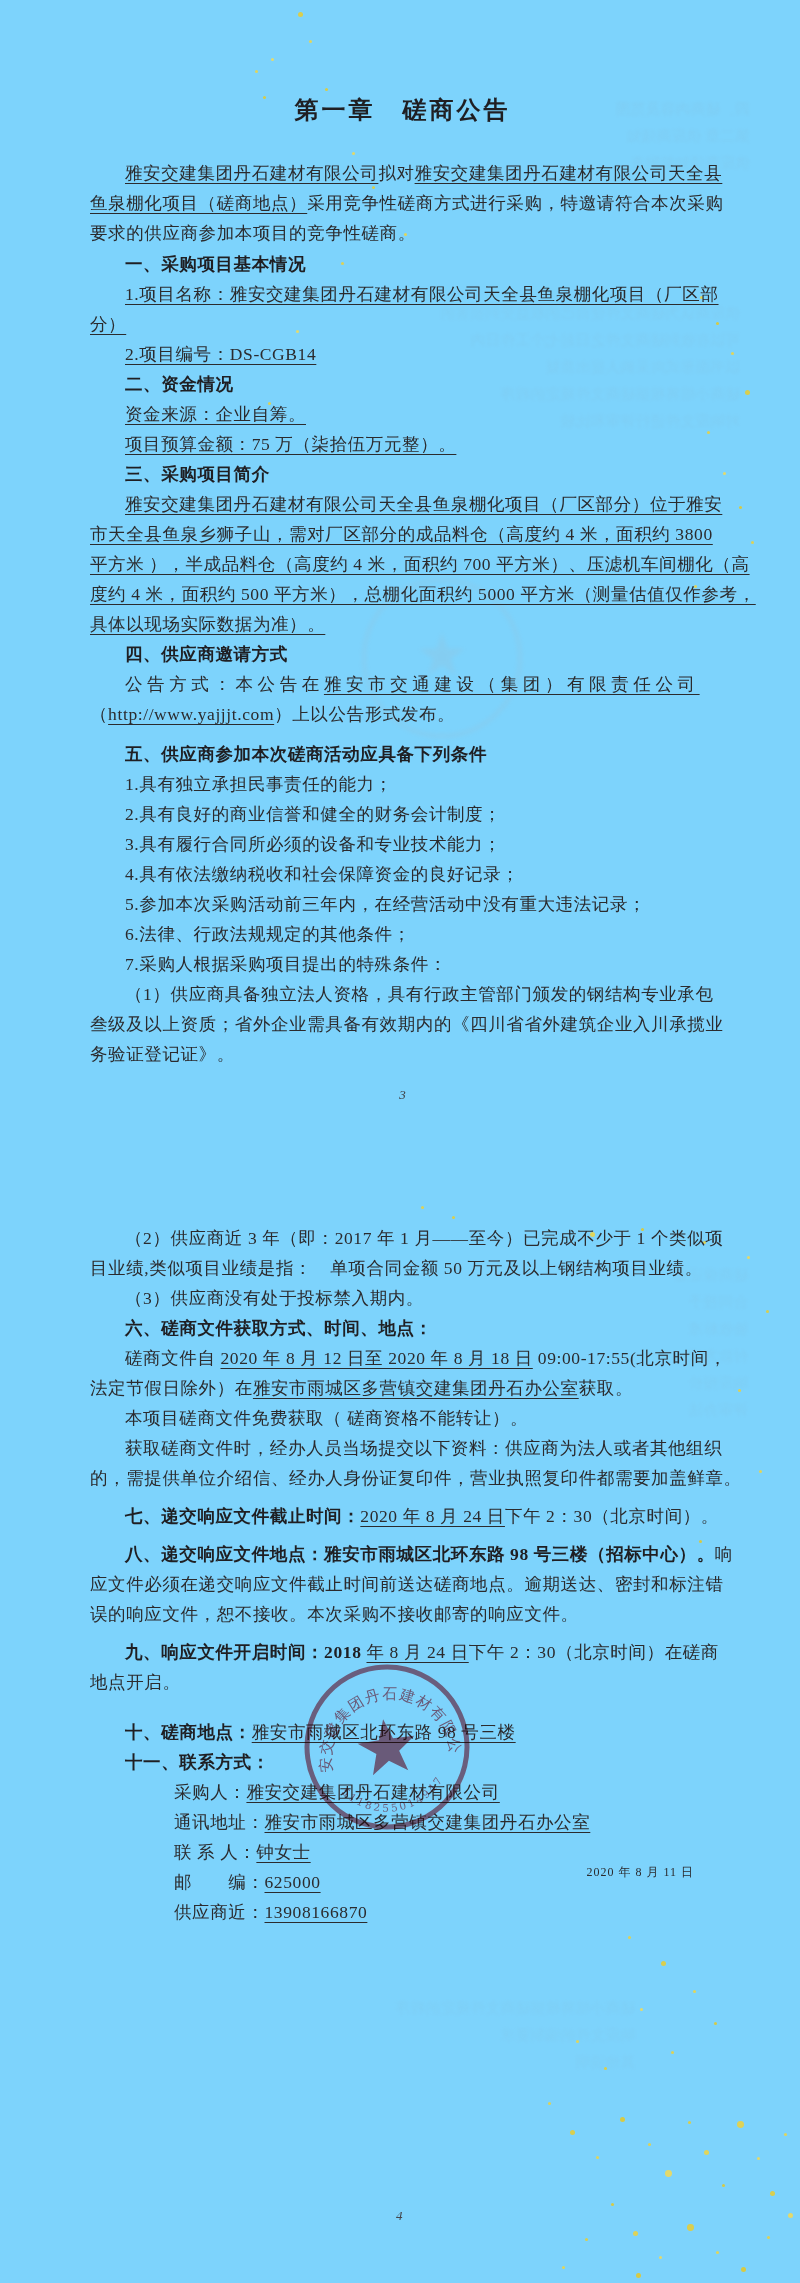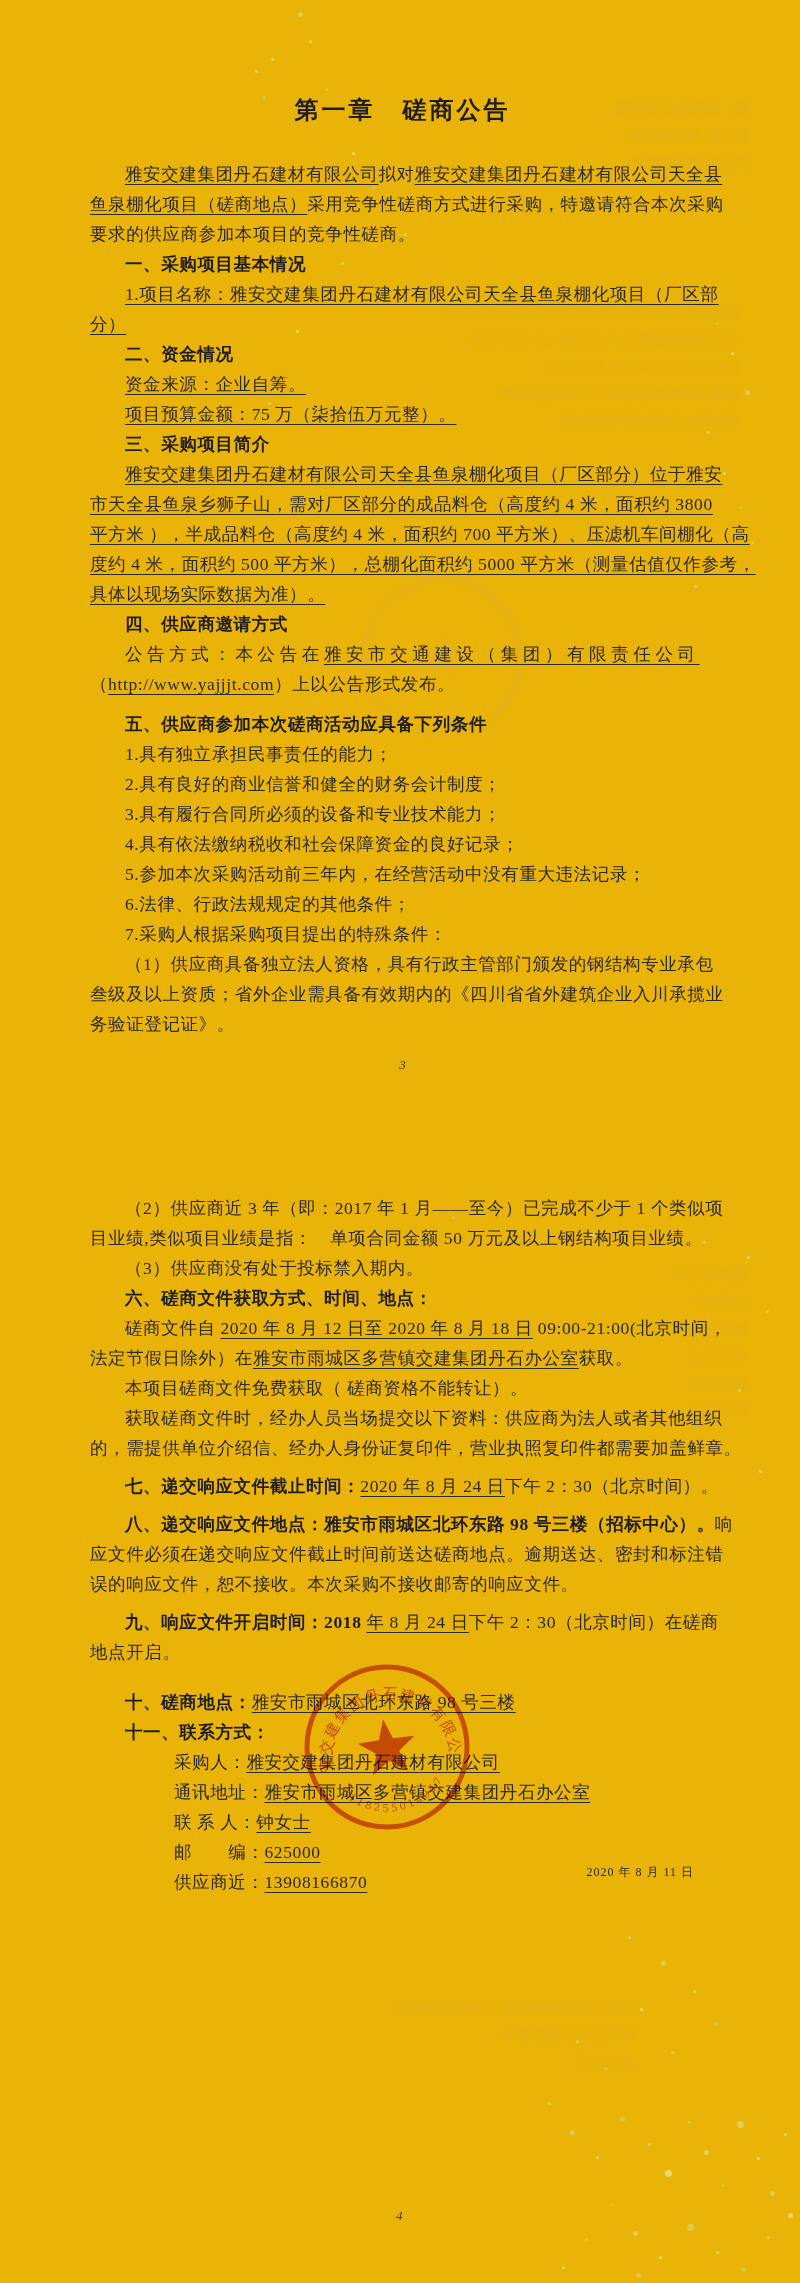--- a/index.html
+++ b/index.html
@@ -1,20 +1,20 @@
 <!DOCTYPE html>
 <html lang="zh"><head>
 <meta charset="utf-8">
 <style>
   html,body{margin:0;padding:0;background:#e9e9e7;}
   .page{
     position:relative;
     width:800px;height:2283px;
     margin:0 auto;
-    background:#eab308;
+    background:#7dd3fc;
     overflow:hidden;
     font-family:"Liberation Serif","DejaVu Serif",serif;
     color:#2b2b2e;
   }
   .content{
     position:relative;
     padding:93px 85px 0 90px;
     z-index:3;
   }
   .block{position:relative;}
@@ -109,31 +109,32 @@
   <div class="speck s1"></div>
   <div class="speck s2"></div>
   <div class="speck s3"></div>
   <div class="speck s4"></div>
   <div class="speck s5"></div>
 
   <div class="content">
       <div class="block title">
         <div class="line center"><span class="b">第一章　磋商公告</span></div>
       </div>
-      <div class="block" style="margin-top: 32px;">
+      <div class="block" style="margin-top: 32px; font-family: Liberation Mono, monospace;">
         <div class="line indent"><span class="u">雅安交建集团丹石建材有限公司</span><span>拟对</span><span class="u">雅安交建集团丹石建材有限公司天全县</span></div>
         <div class="line"><span class="u">鱼泉棚化项目（磋商地点）</span><span>采用竞争性磋商方式进行采购，特邀请符合本次采购</span></div>
         <div class="line"><span>要求的供应商参加本项目的竞争性磋商。</span></div>
       </div>
       <div class="block">
         <div class="line indent"><span class="b">一、采购项目基本情况</span></div>
       </div>
       <div class="block">
         <div class="line indent"><span class="u">1.项目名称：雅安交建集团丹石建材有限公司天全县鱼泉棚化项目（厂区部</span></div>
         <div class="line"><span class="u">分）</span></div>
+        <div class="line indent"><span class="u">2.项目编号：DS-CGB14</span></div>
       </div>
       <div class="block">
         <div class="line indent"><span class="b">二、资金情况</span></div>
       </div>
       <div class="block">
         <div class="line indent"><span class="u">资金来源：企业自筹。</span></div>
         <div class="line indent"><span class="u">项目预算金额：75 万（柒拾伍万元整）。</span></div>
       </div>
       <div class="block">
         <div class="line indent"><span class="b">三、采购项目简介</span></div>
@@ -174,21 +175,21 @@
       </div>
       <div class="block" style="margin-top: 116px;">
         <div class="line indent"><span>（2）供应商近 3 年（即：2017 年 1 月——至今）已完成不少于 1 个类似项</span></div>
         <div class="line"><span>目业绩,类似项目业绩是指：　单项合同金额 50 万元及以上钢结构项目业绩。</span></div>
         <div class="line indent"><span>（3）供应商没有处于投标禁入期内。</span></div>
       </div>
       <div class="block">
         <div class="line indent"><span class="b">六、磋商文件获取方式、时间、地点：</span></div>
       </div>
       <div class="block">
-        <div class="line indent"><span>磋商文件自 </span><span class="u">2020 年 8 月 12 日至 2020 年 8 月 18 日</span><span> 09:00-21:00(北京时间，</span></div>
+        <div class="line indent"><span>磋商文件自 </span><span class="u">2020 年 8 月 12 日至 2020 年 8 月 18 日</span><span> 09:00-17:55(北京时间，</span></div>
         <div class="line"><span>法定节假日除外）在</span><span class="u">雅安市雨城区多营镇交建集团丹石办公室</span><span>获取。</span></div>
         <div class="line indent"><span>本项目磋商文件免费获取（ 磋商资格不能转让）。</span></div>
         <div class="line indent"><span>获取磋商文件时，经办人员当场提交以下资料：供应商为法人或者其他组织</span></div>
         <div class="line"><span>的，需提供单位介绍信、经办人身份证复印件，营业执照复印件都需要加盖鲜章。</span></div>
       </div>
       <div class="block" style="margin-top: 8px;">
         <div class="line indent"><span class="b">七、递交响应文件截止时间：</span><span class="u">2020 年 8 月 24 日</span><span>下午 2：30（北京时间）。</span></div>
       </div>
       <div class="block" style="margin-top: 8px;">
         <div class="line indent"><span class="b">八、递交响应文件地点：雅安市雨城区北环东路 98 号三楼（招标中心）。</span><span>响</span></div>

